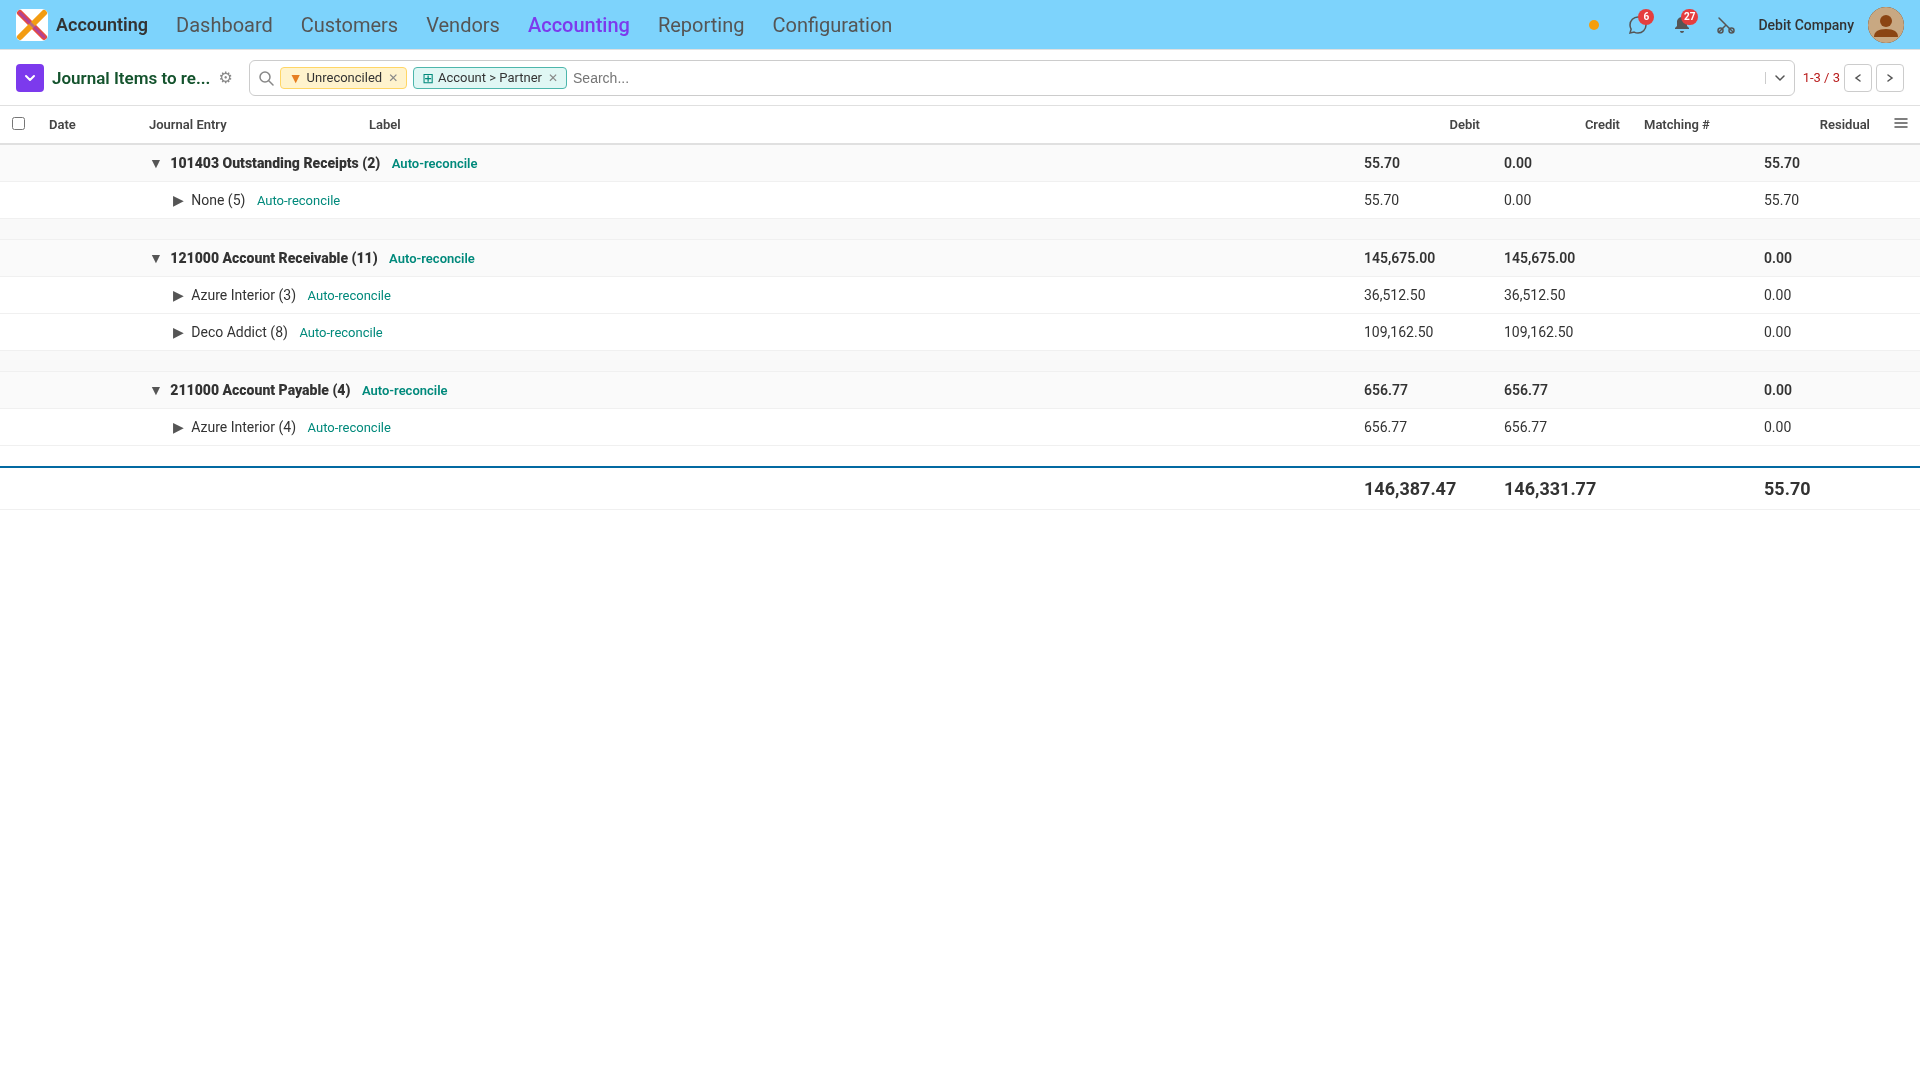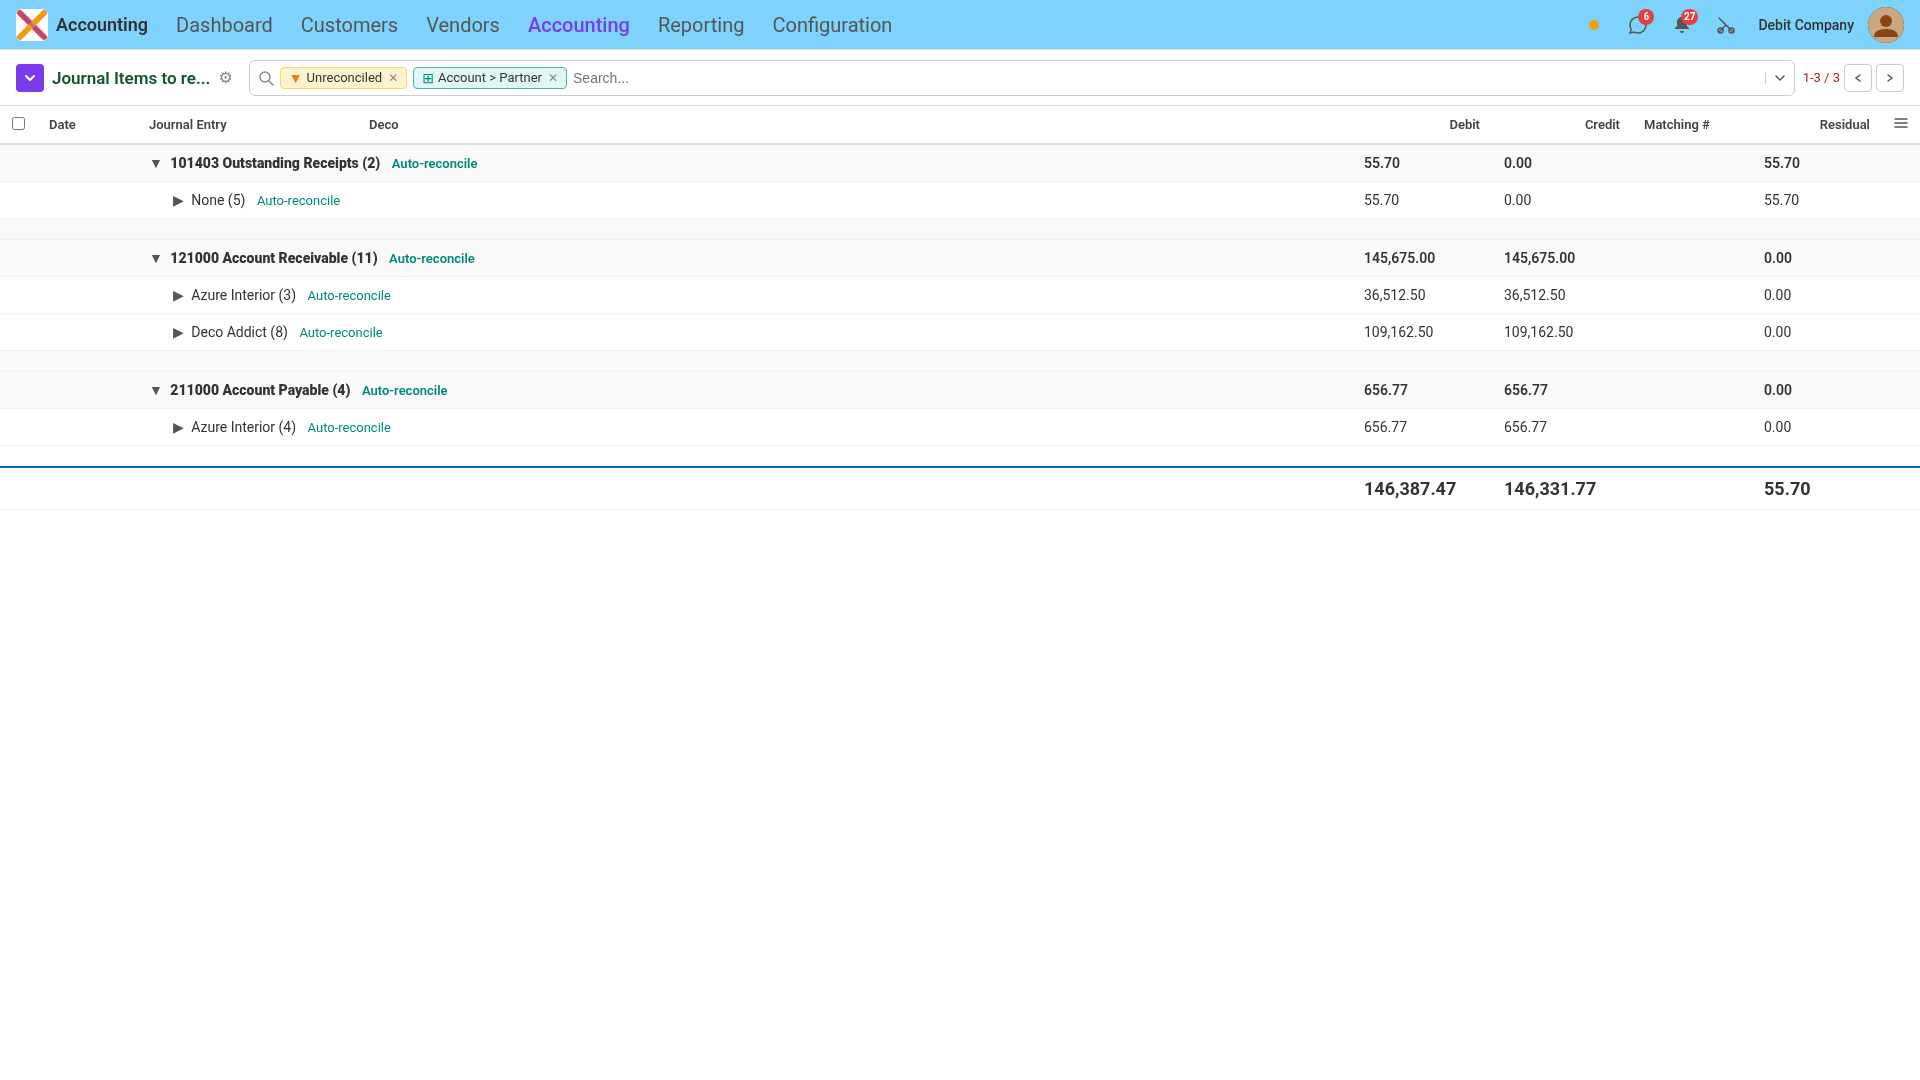--- a/index.html
+++ b/index.html
@@ -201,21 +201,21 @@
 
 <div class="table-wrap">
   <table>
     <thead>
       <tr>
         <th class="check">
           <input type="checkbox" style="">
         </th>
         <th class="col-date">Date</th>
         <th class="col-journal">Journal Entry</th>
-        <th class="col-label">Deco</th>
+        <th class="col-label">Label</th>
         <th class="col-debit right">Debit</th>
         <th class="col-credit right">Credit</th>
         <th class="col-matching">Matching #</th>
         <th class="col-residual right">Residual</th>
         <th class="col-settings">
           <svg width="14" height="14" viewBox="0 0 14 14" fill="none">
             <path d="M1 7H13M1 3H13M1 11H13" stroke="#555" stroke-width="1.5" stroke-linecap="round"></path>
           </svg>
         </th>
       </tr>

